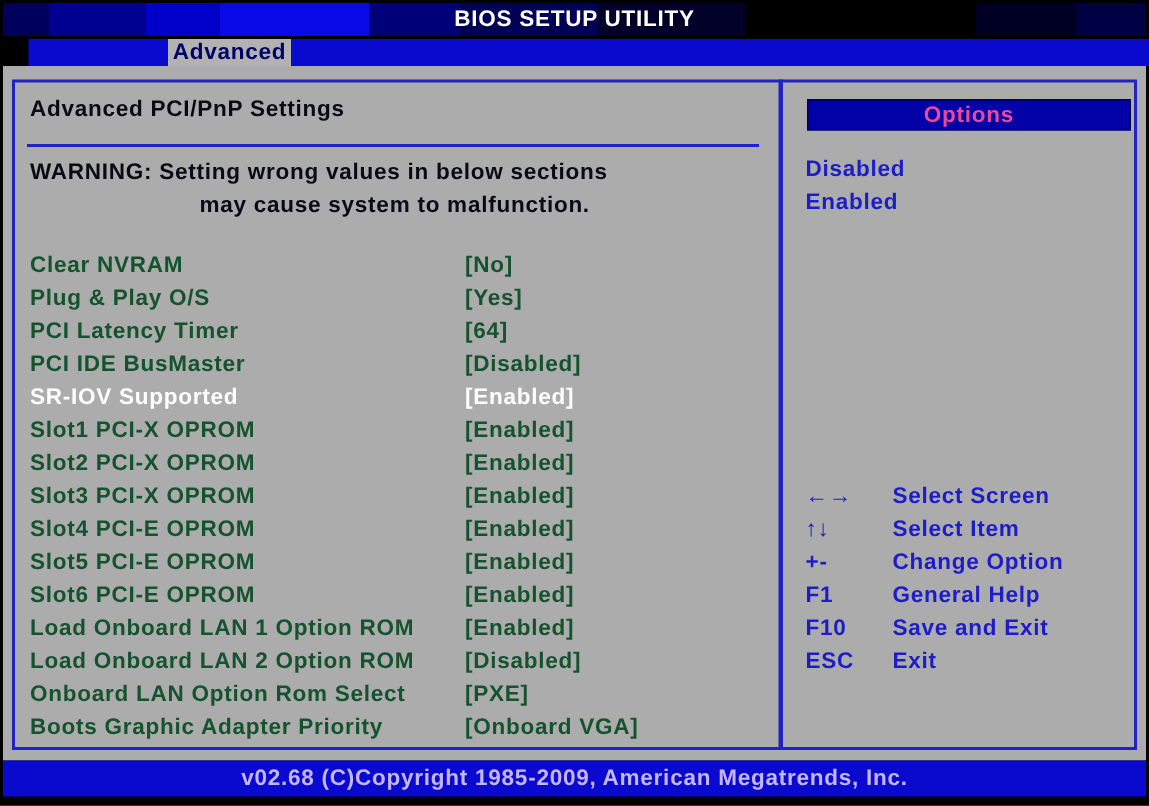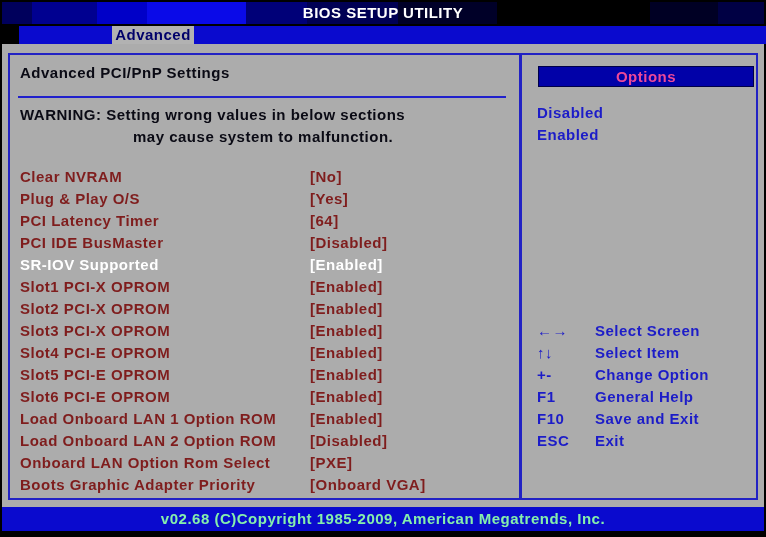--- a/index.html
+++ b/index.html
@@ -32,38 +32,38 @@
     position:absolute;left:6px;top:9px;width:750px;height:447px;
     border:2px solid #2222C4;box-sizing:border-box;
   }
   #divider{position:absolute;left:517px;top:9px;width:3px;height:447px;background:#2222C4;}
   .abs{position:absolute;white-space:pre;}
   
   #heading{left:18px;top:20px;color:#0A0A14;}
   #sep{position:absolute;left:16px;top:52px;width:488px;height:2px;background:#2020CC;}
   #warn1{left:18px;top:62px;color:#0A0A14;}
   #warn2{left:110px;top:84px;color:#0A0A14;padding-left:21px;}
-  .row{position:absolute;left:0;width:516px;height:22px;line-height:22px;color:#7f1d1d;}
+  .row{position:absolute;left:0;width:516px;height:22px;line-height:22px;color:#14532d;}
   .row .lbl{position:absolute;left:18px;}
   .row .val{position:absolute;left:283px;margin-left:25px;}
   .row.sel{color:#FFFFFF;}
   
   #optionsbox{
     position:absolute;left:536px;top:22px;width:216px;height:21px;
     background:#0101A8;border:1px solid #000048;box-sizing:border-box;
     color:#ec4899;text-align:center;line-height:19px;
   }
   .opt{position:absolute;left:535px;height:22px;line-height:22px;color:#1C1CC8;white-space:pre;}
   .leg{position:absolute;left:0;width:240px;height:22px;line-height:22px;color:#1C1CC8;}
   .leg .k{position:absolute;left:535px;white-space:pre;}
   .leg .a{position:absolute;left:593px;white-space:pre;}
   
   #footerbar{
     position:absolute;left:2px;top:507px;width:762px;height:24px;background:#0A0ACE;
-    color:#86efac;text-align:center;line-height:24px;
+    color:#c4b5fd;text-align:center;line-height:24px;
   }
 </style>
 </head>
 <body>
 
 <div id="screen">
 
   <div id="titlebar">
     <span>BIOS SETUP UTILITY</span>
   </div>

